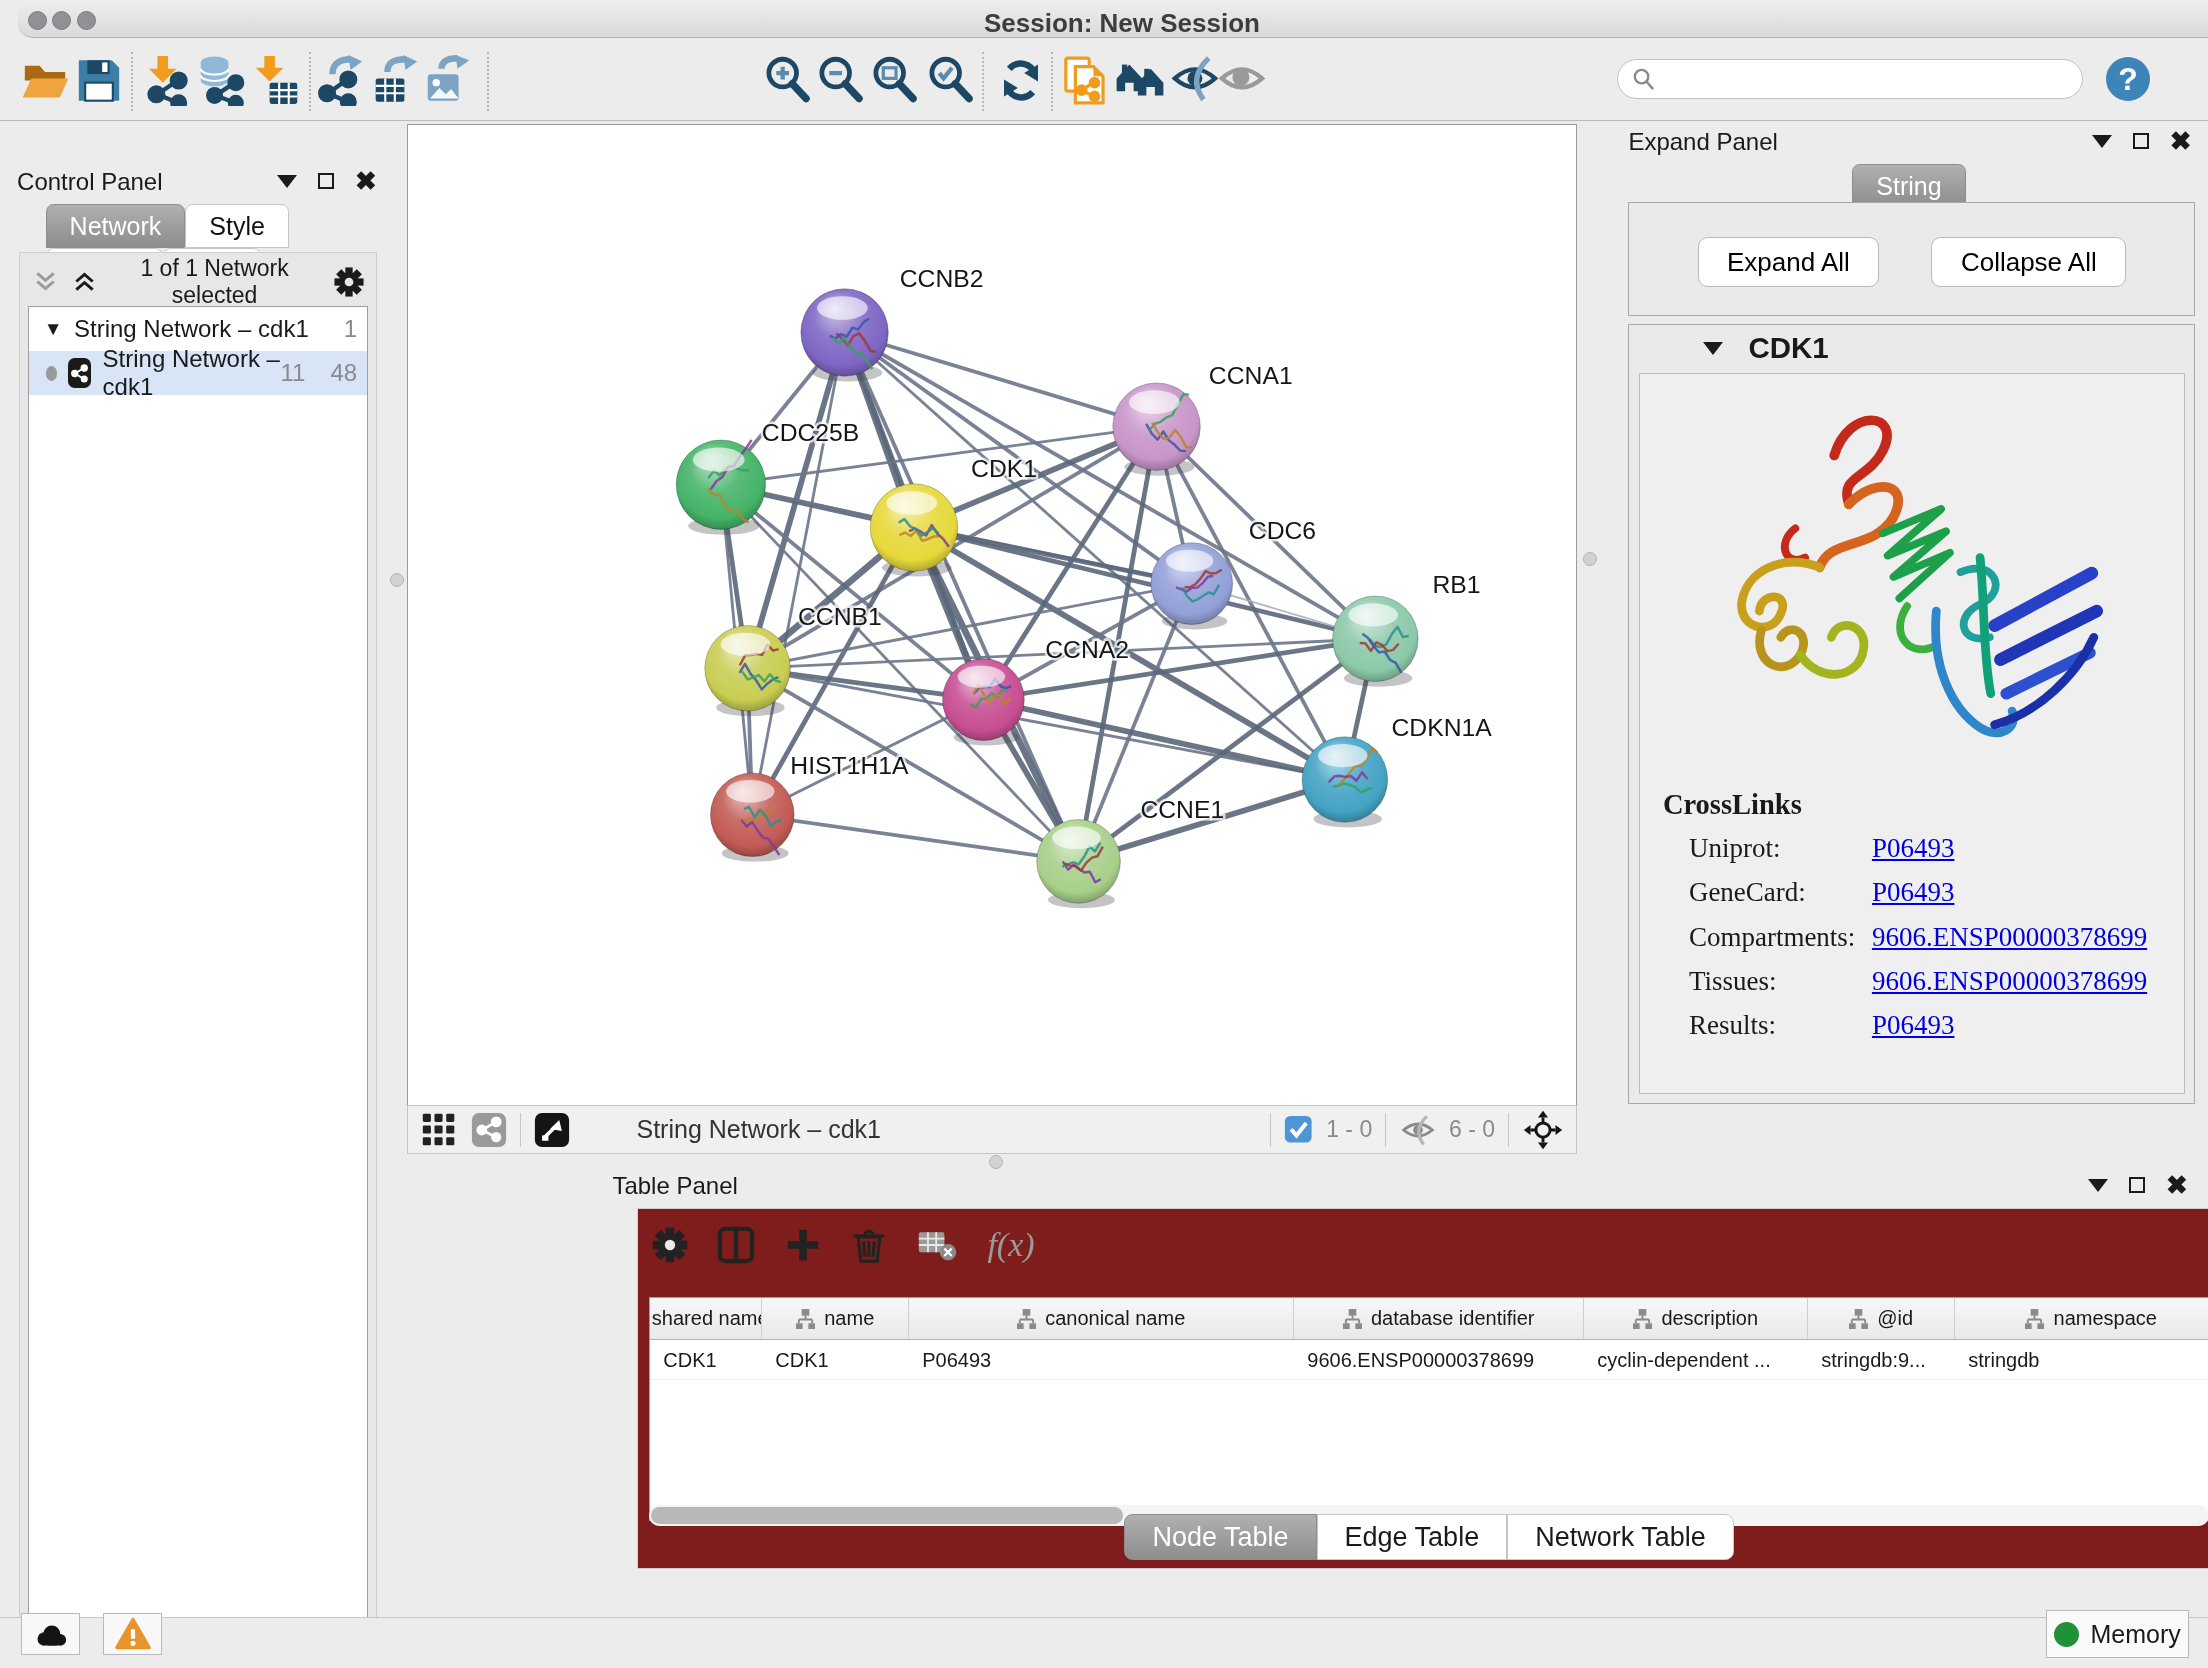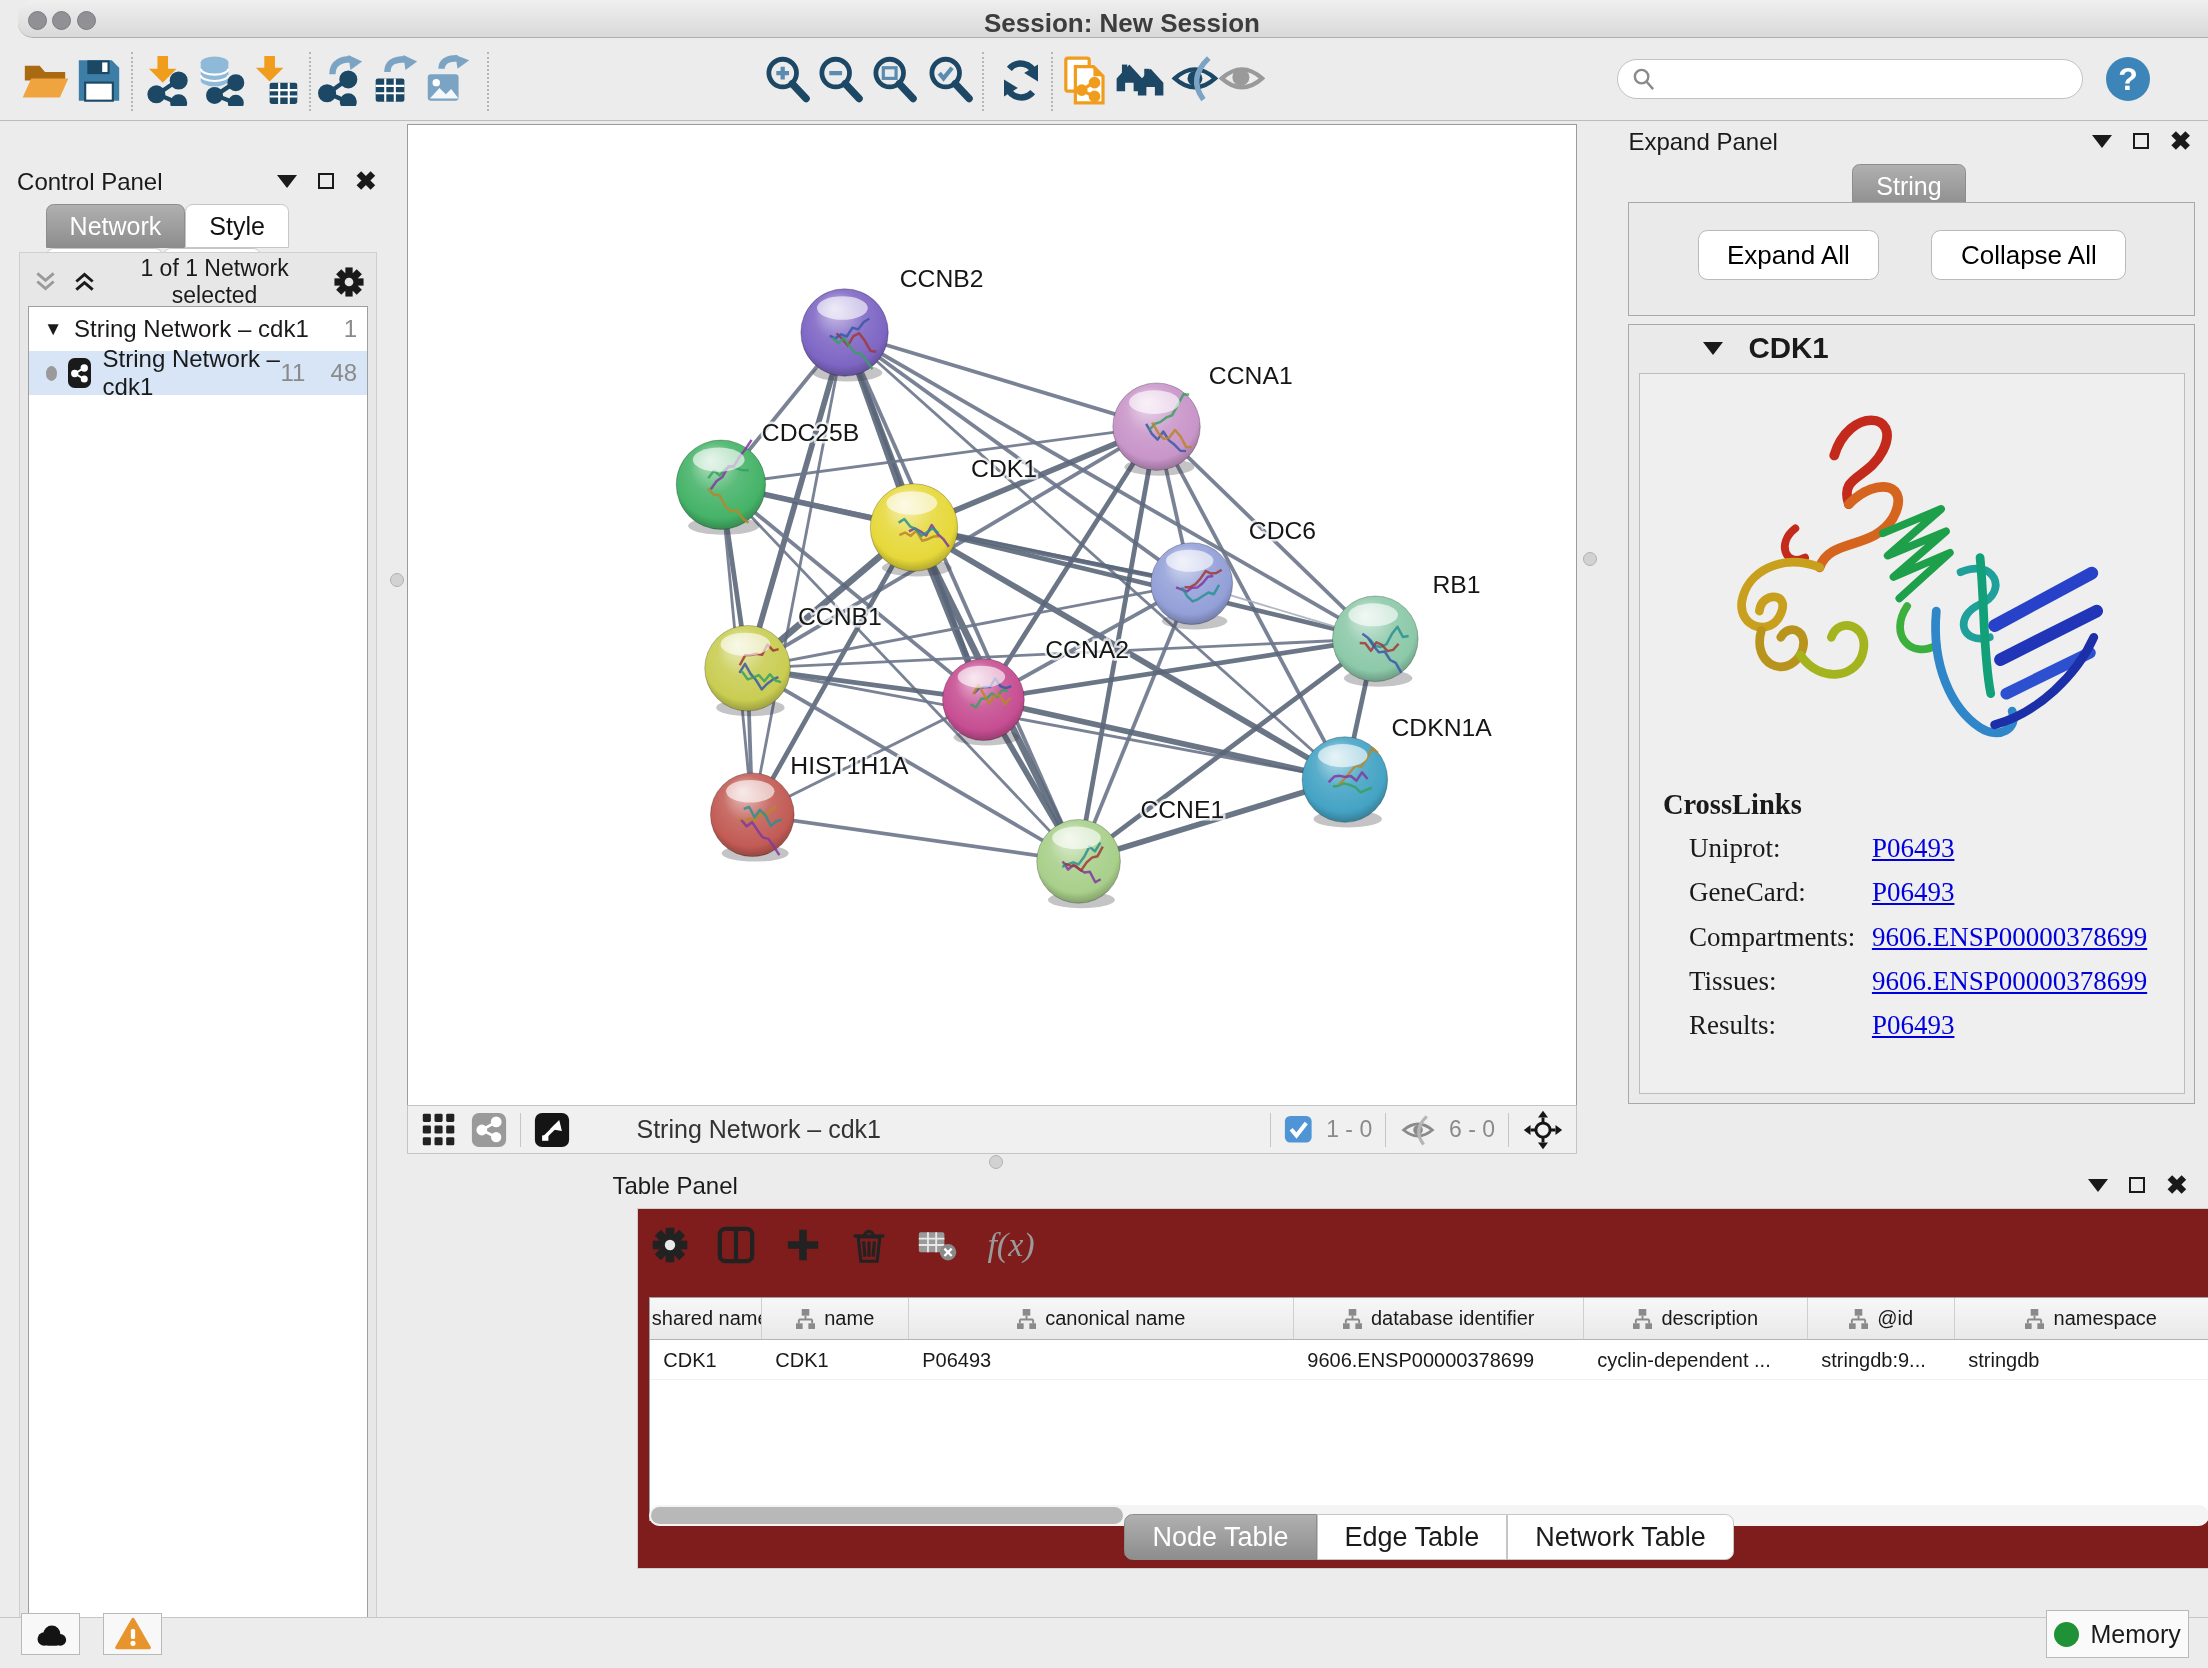--- a/index.html
+++ b/index.html
@@ -613,21 +613,21 @@
     <div style="position:absolute;left:11.4px;top:3.8px" class="ptitle">Expand Panel</div>
     <div class="pbtns" style="right:9.5px;top:7.6px">
       <div class="tri"></div>
       <div class="floatsq"></div>
       <div class="closex">✖</div>
     </div>
     <div style="position:absolute;left:0;right:0;top:40px;text-align:center">
       <span class="tab sel">String</span>
     </div>
     <div class="rbox" style="left:11.4px;top:78px;width:567px;height:114px">
-      <div style="display:flex;justify-content:center;gap:52px;margin-top:27px">
+      <div style="display:flex;justify-content:center;gap:52px;margin-top:34px">
         <button class="btn">Expand All</button>
         <button class="btn">Collapse All</button>
       </div>
     </div>
     <div class="rbox" style="left:11.4px;top:200px;width:567px;height:780px">
       <div class="cdk-head">
         <div class="tri" style="margin:0 25px 0 74px"></div>
         <div style="font-size:29.5px;font-weight:bold">CDK1</div>
       </div>
       <div class="cdk-inner">

